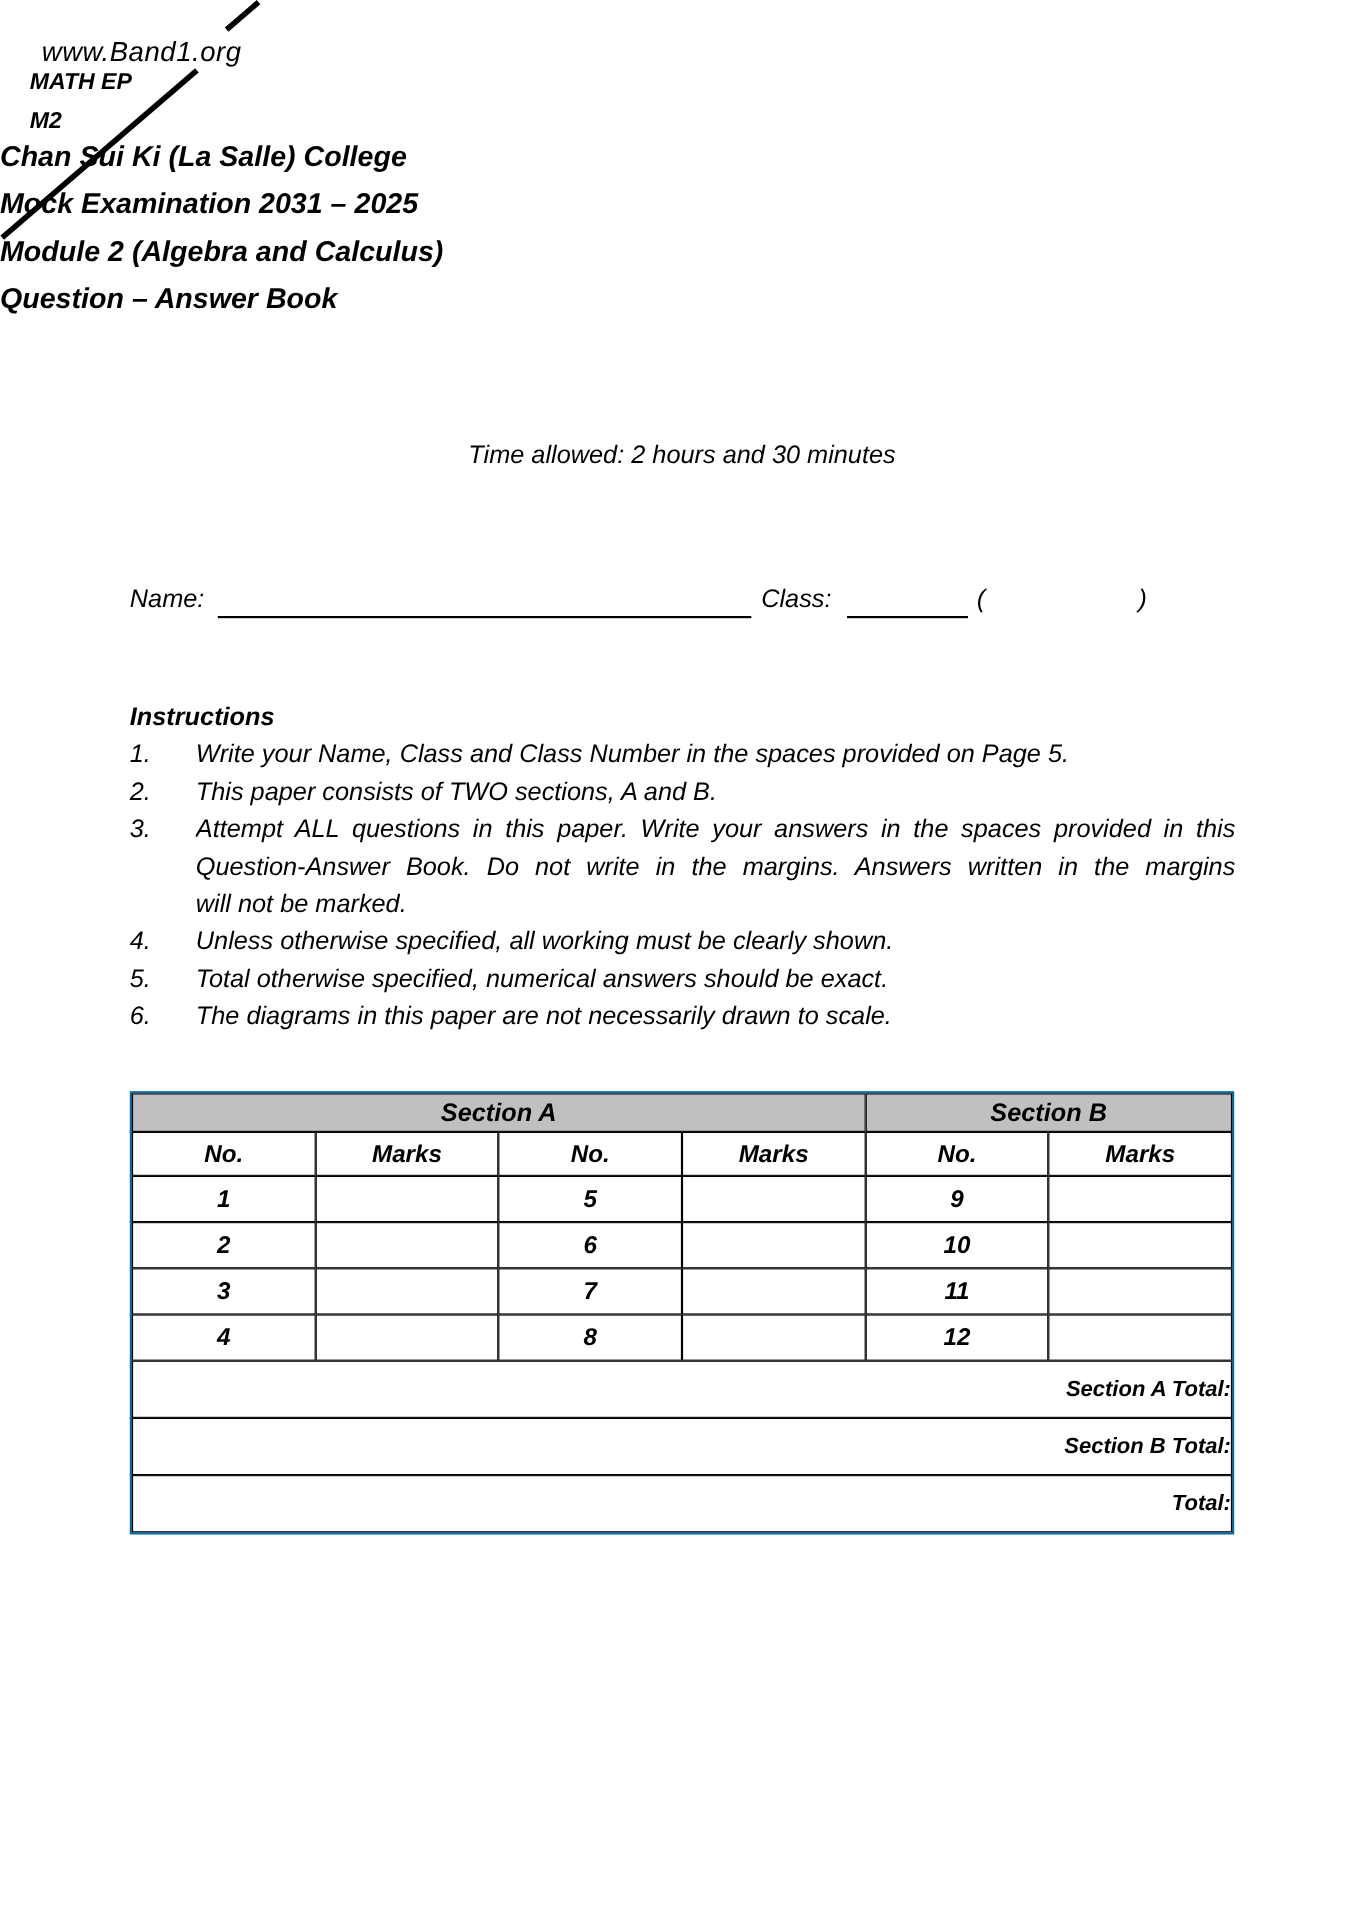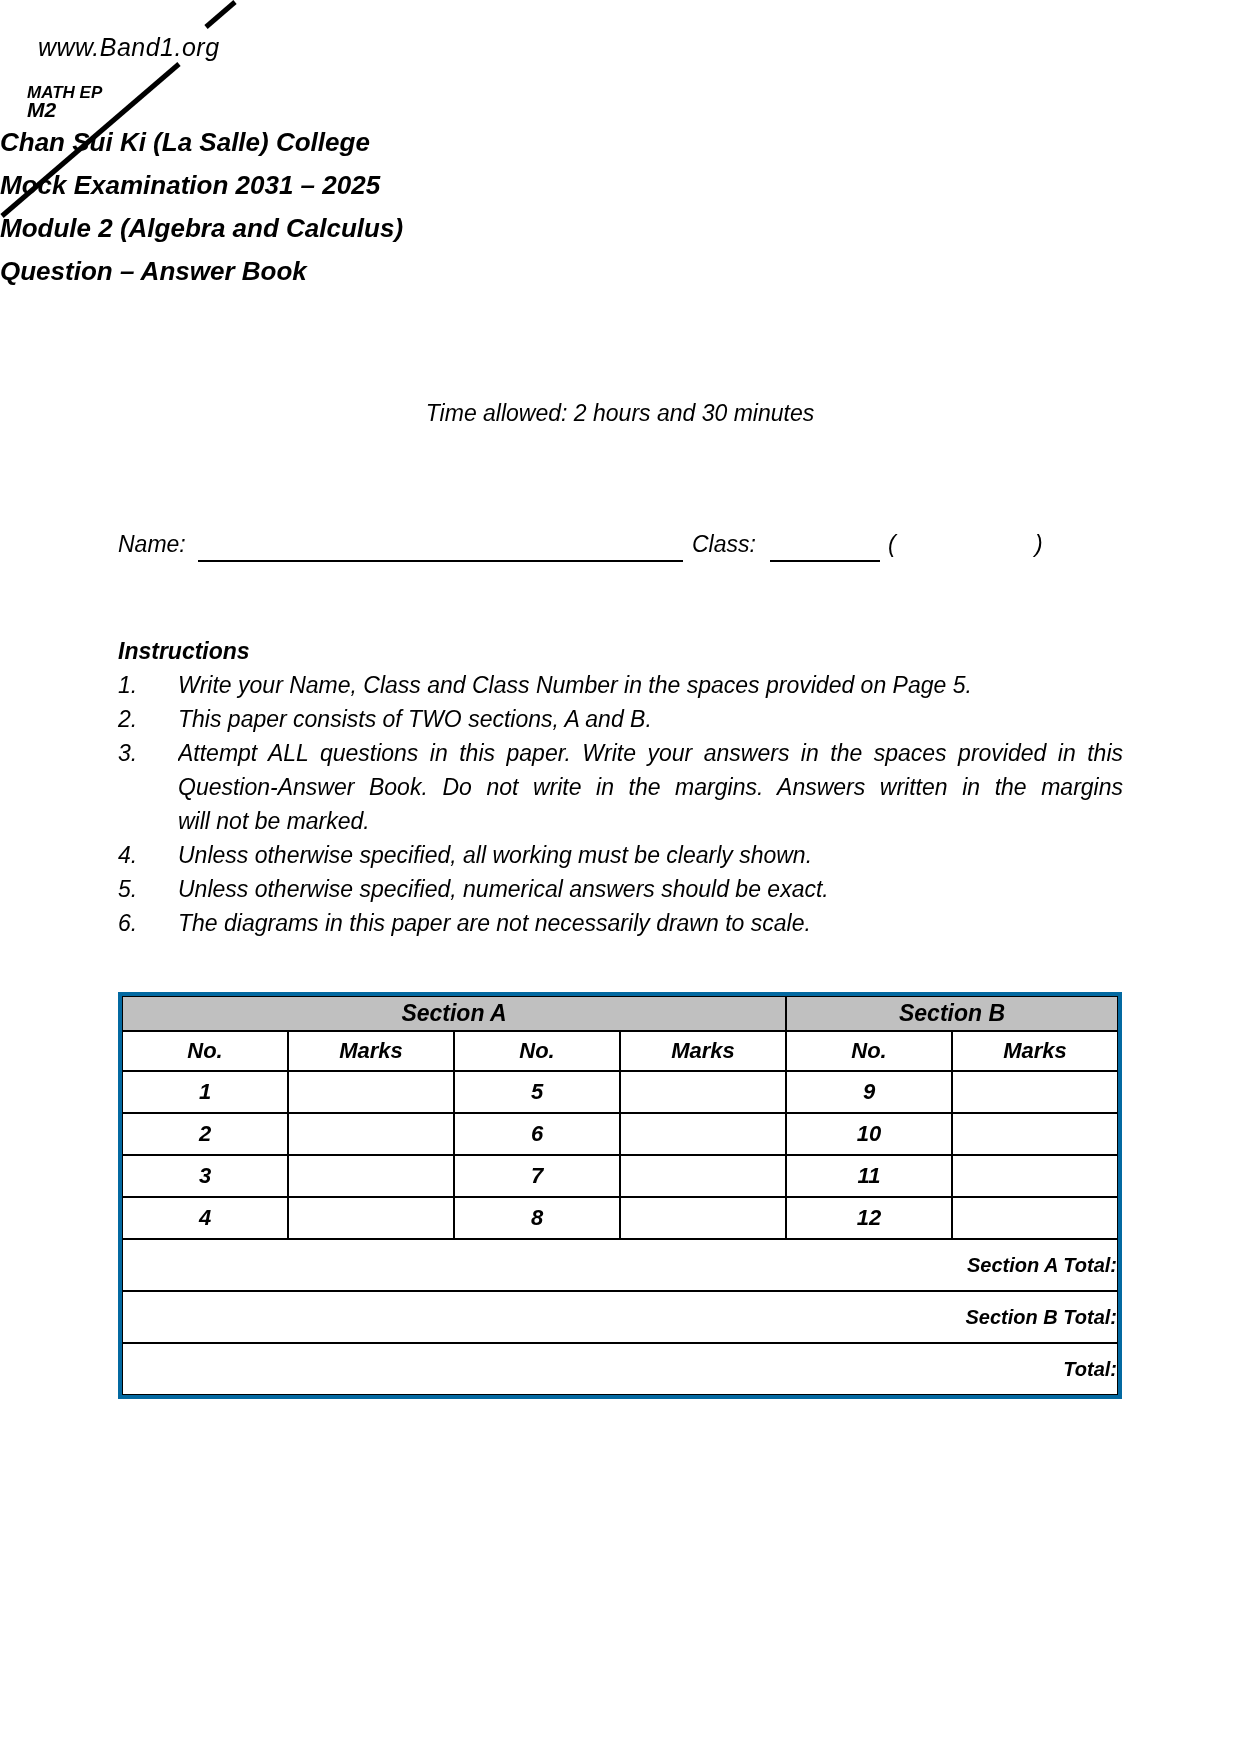--- a/index.html
+++ b/index.html
@@ -9,21 +9,21 @@
     background:#ffffff;
     font-family:"Liberation Sans","DejaVu Sans",sans-serif;
     color:#000;
     overflow:hidden;
     margin:0 auto;
     font-style:italic;
   }
   
   .corner-svg{position:absolute;left:0;top:0;}
   .wm-site{position:absolute;left:38px;top:33px;font-size:25px;letter-spacing:0.5px;}
-  .wm-line1{position:absolute;left:27px;top:63px;font-size:17px;font-weight:bold;margin-top:20px;}
+  .wm-line1{position:absolute;left:27px;top:63px;font-size:21px;font-weight:bold;}
   .wm-line2{position:absolute;left:27px;top:98px;font-size:21px;font-weight:bold;}
   
   .title-block{
     position:absolute;left:0;top:121px;width:1240px;
     text-align:left;font-size:26px;font-weight:bold;line-height:43px;
   }
   .meta-block{
     position:absolute;left:0;top:391px;width:1240px;
     text-align:center;font-size:23px;line-height:44px;
   }
@@ -36,21 +36,21 @@
   .ins-heading{font-weight:bold;line-height:34px;height:34px;}
   .ins-row{display:flex;line-height:34px;height:34px;}
   .ins-num{width:60px;flex:0 0 60px;}
   .ins-text{flex:1;}
   .jline{text-align:justify;overflow:hidden;height:34px;}
   .jline::after{content:"";display:inline-block;width:100%;height:0;}
   
   .marks-table{
     position:absolute;left:118px;top:992px;width:1004px;
     border-collapse:separate;border-spacing:0;table-layout:fixed;
-    border:4px solid #0369a1;
+    border:2px solid #0369a1;
     font-size:22px;
   }
   .marks-table td{
     border:1.5px solid #000;
     text-align:center;vertical-align:middle;
     padding:0;
     overflow:hidden;
   }
   .sec-head{background:#c0c0c0;font-weight:bold;height:33px;font-size:23px;}
   .col-head{font-weight:bold;height:38px;}
@@ -118,21 +118,21 @@
       <div class="ins-text">will not be marked.</div>
     </div>
 
     <div class="ins-row">
       <div class="ins-num">4.</div>
       <div class="ins-text">Unless otherwise specified, all working must be clearly shown.</div>
     </div>
 
     <div class="ins-row">
       <div class="ins-num">5.</div>
-      <div class="ins-text">Unless otherwise specified, numerical answers should be exact.</div>
+      <div class="ins-text">Total otherwise specified, numerical answers should be exact.</div>
     </div>
 
     <div class="ins-row">
       <div class="ins-num">6.</div>
       <div class="ins-text">The diagrams in this paper are not necessarily drawn to scale.</div>
     </div>
   </div>
 
   <table class="marks-table">
     <tbody>

